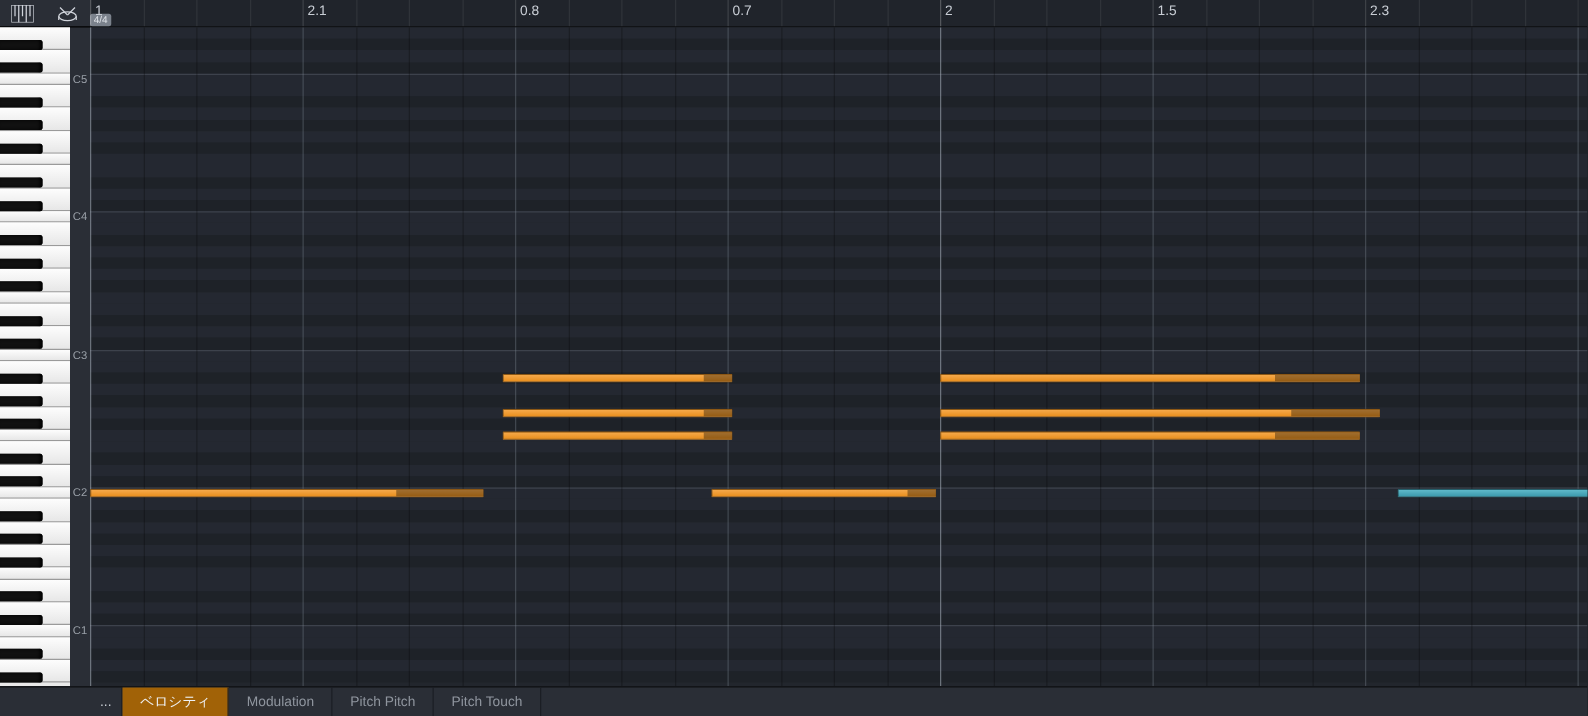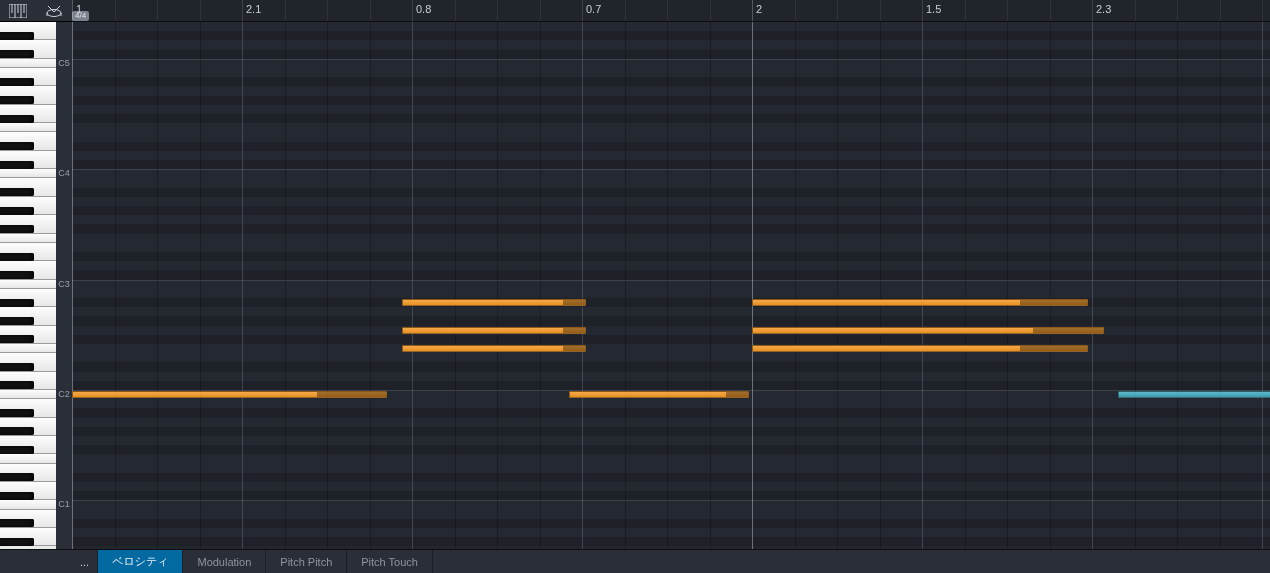--- a/index.html
+++ b/index.html
@@ -103,21 +103,21 @@
     position: absolute; left: 72px; right: 0; bottom: 0; height: 24px;
     background: #2a2e36; border-top: 1px solid #0c0e11;
     display: flex; align-items: stretch;
   }
   .tab {
     padding: 0 14px; display: flex; align-items: center;
     color: #8f959e; font-size: 11px;
     border-right: 1px solid #1b1e24;
   }
   .tab:first-child { padding: 0 8px; color: #c8cdd4; }
-  .tab.active { background: #0369a1; color: #eef1f5; }
+  .tab.active { background: #a16207; color: #eef1f5; }
 
   .piano-bottom-strip {
     position: absolute; left:0; bottom:0; width:72px; height:24px;
     background:#2a2e36; border-top:1px solid #0c0e11;
   }
 </style>
 </head>
 <body>
 <div class="root">
 

